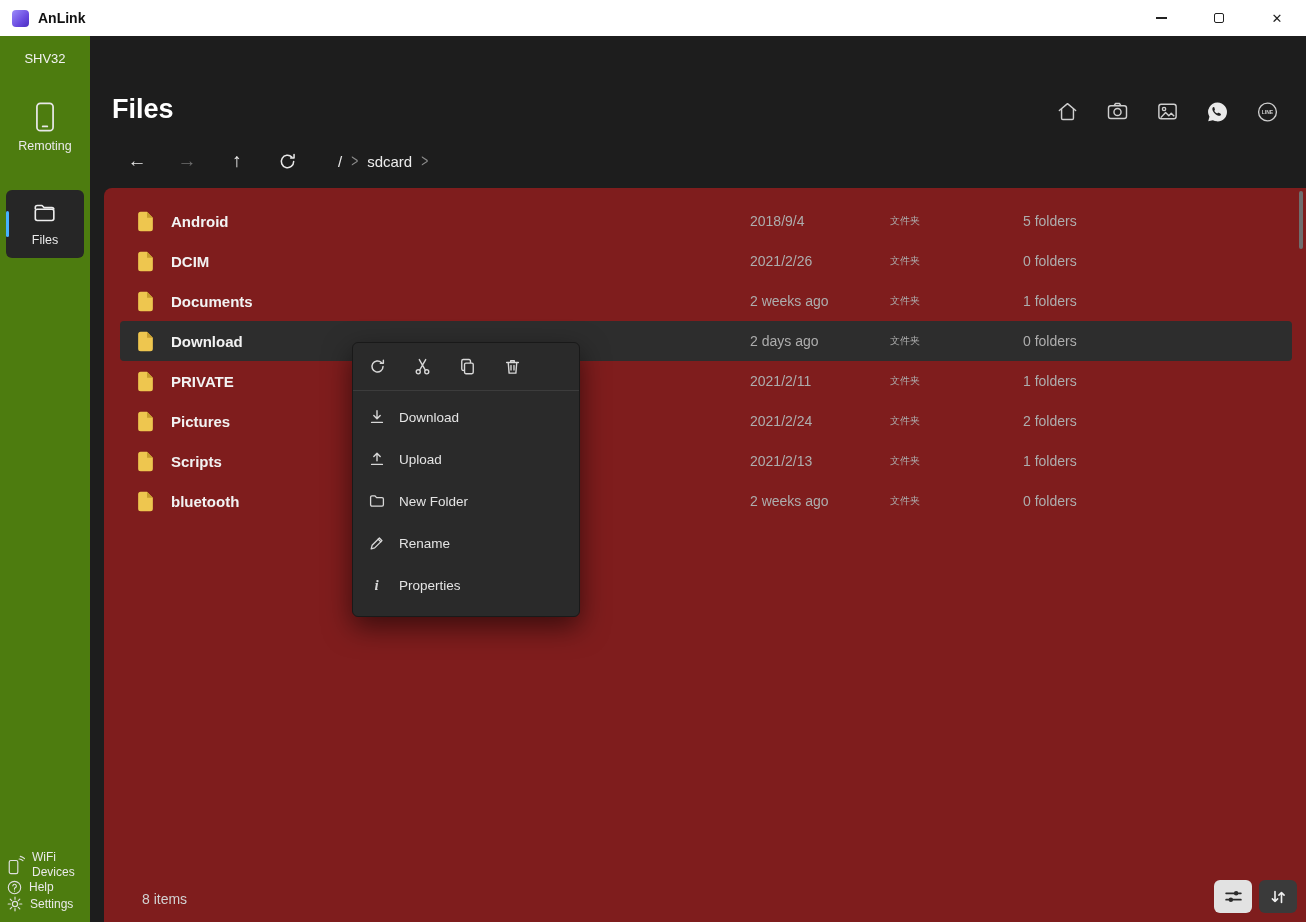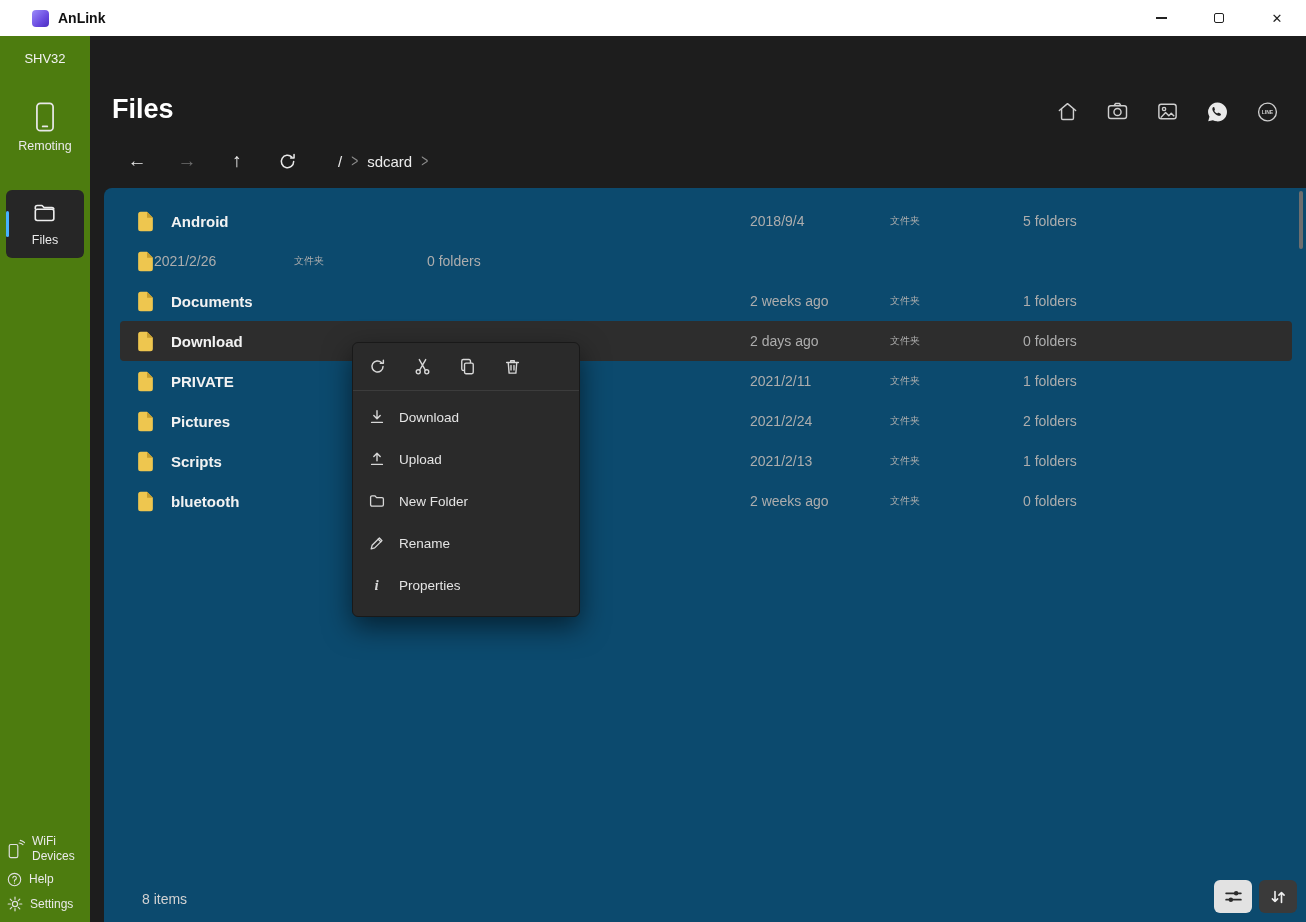--- a/index.html
+++ b/index.html
@@ -2,62 +2,62 @@
 <html><head>
 <meta charset="utf-8">
 <style>
   * { margin:0; padding:0; box-sizing:border-box; }
   html,body { width:1306px; height:922px; overflow:hidden; background:#1d1d1d;
     font-family:"Liberation Sans","DejaVu Sans",sans-serif; }
 
   
   .titlebar{position:absolute;top:0;left:0;right:0;height:36px;background:#ffffff;
     display:flex;align-items:center;z-index:60;}
-  .app-id{display:flex;align-items:center;gap:9px;padding-left:32px;}
+  .app-id{display:flex;align-items:center;gap:9px;padding-left:12px;}
   .app-logo{width:17px;height:17px;border-radius:4px;
     background:linear-gradient(135deg,#9b8cfa 0%,#6a4be0 60%,#4a2fc0 100%);}
   .app-name{font-weight:700;font-size:14px;color:#111;}
   .win-controls{margin-left:auto;display:flex;height:100%;}
   .wc{width:58px;height:36px;display:flex;align-items:center;justify-content:center;
     background:none;border:none;color:#222;font-size:13px;cursor:pointer;}
   .min-line{display:block;width:11px;height:1.5px;background:#222;}
   .max-box{display:block;width:10px;height:10px;border:1.3px solid #222;border-radius:2px;}
 
   
   .sidebar{position:absolute;top:36px;left:0;bottom:0;width:90px;background:#4d7c0f;
     display:flex;flex-direction:column;align-items:center;color:#e8e8e8;z-index:50;}
   .device-name{margin-top:15px;font-size:13px;color:#f2f2f2;}
   .side-item{margin-top:26px;display:flex;flex-direction:column;align-items:center;gap:7px;
     font-size:12.5px;color:#eaeaea;cursor:pointer;width:78px;padding:10px 0 11px;border-radius:6px;
     position:relative;}
   .side-item.active{background:#262626;}
   .active-indicator{position:absolute;left:0;top:50%;transform:translateY(-50%);
     width:3px;height:26px;border-radius:2px;}
   .sidebar-bottom{margin-top:auto;width:100%;padding:0 7px 10px;display:flex;
-    flex-direction:column;gap:9px;}
+    flex-direction:column;gap:1px;}
   .bottom-item{display:flex;align-items:center;gap:7px;font-size:12px;color:#eaeaea;
     cursor:pointer;}
   .bottom-item .lbl{line-height:1.2;}
 
   
   .main{position:absolute;top:36px;left:90px;right:0;bottom:0;background:#1d1d1d;}
   .page-title{position:absolute;left:22px;top:58px;font-size:27px;font-weight:700;color:#ffffff;}
   .header-icons{position:absolute;top:64px;right:27px;display:flex;gap:27px;align-items:center;}
   .hicon{width:23px;height:23px;display:flex;align-items:center;justify-content:center;cursor:pointer;}
 
   .nav-toolbar{position:absolute;left:30px;top:108px;display:flex;align-items:center;gap:16px;}
   .nav-btn{width:34px;height:34px;display:flex;align-items:center;justify-content:center;
     background:none;border:none;color:#e8e8e8;font-size:19px;cursor:pointer;border-radius:5px;}
   .nav-btn.disabled{color:#6f6f6f;}
   .breadcrumb{display:flex;align-items:center;gap:9px;font-size:15px;color:#ececec;margin-left:18px;}
   .crumb{cursor:pointer;}
   .crumb-sep{color:#8d8d8d;font-size:12px;transform:scaleY(1.5);display:inline-block;}
 
   
-  .list-panel{position:absolute;left:14px;right:0;top:152px;bottom:0;background:#0c4a6e;
+  .list-panel{position:absolute;left:14px;right:0;top:152px;bottom:0;background:#7f1d1d;
     border-top-left-radius:8px;}
   .file-list{position:absolute;top:13px;left:16px;right:14px;}
   .file-row{height:40px;display:flex;align-items:center;border-radius:4px;
     padding:0 4px 0 17px;cursor:pointer;}
   .file-row.selected{background:#2d2d2d;}
   .c-icon{width:17px;height:21px;display:flex;}
   .c-name{margin-left:17px;flex:1;font-size:15px;font-weight:600;color:#f2f2f2;}
   .c-date{width:140px;font-size:14px;color:#adadad;}
   .c-type{width:133px;font-size:10px;color:#adadad;}
   .c-count{width:265px;font-size:14px;color:#adadad;}
@@ -246,20 +246,21 @@
     <span class="c-count">5 folders</span>
   </div>
 
   <div class="file-row">
     <span class="c-icon">
       <svg viewBox="0 0 16 20" width="17" height="21">
         <path d="M1 3.2A2.4 2.4 0 0 1 3.4.8h6L15 6.4v10.4a2.4 2.4 0 0 1-2.4 2.4H3.4A2.4 2.4 0 0 1 1 16.8z" fill="#eec64f"></path>
         <path d="M9.4.8 15 6.4H9.4z" fill="#c79e2e"></path>
       </svg>
     </span>
+    <span class="c-name">DCIM</span>
     <span class="c-date">2021/2/26</span>
     <span class="c-type">文件夹</span>
     <span class="c-count">0 folders</span>
   </div>
 
   <div class="file-row">
     <span class="c-icon">
       <svg viewBox="0 0 16 20" width="17" height="21">
         <path d="M1 3.2A2.4 2.4 0 0 1 3.4.8h6L15 6.4v10.4a2.4 2.4 0 0 1-2.4 2.4H3.4A2.4 2.4 0 0 1 1 16.8z" fill="#eec64f"></path>
         <path d="M9.4.8 15 6.4H9.4z" fill="#c79e2e"></path>

